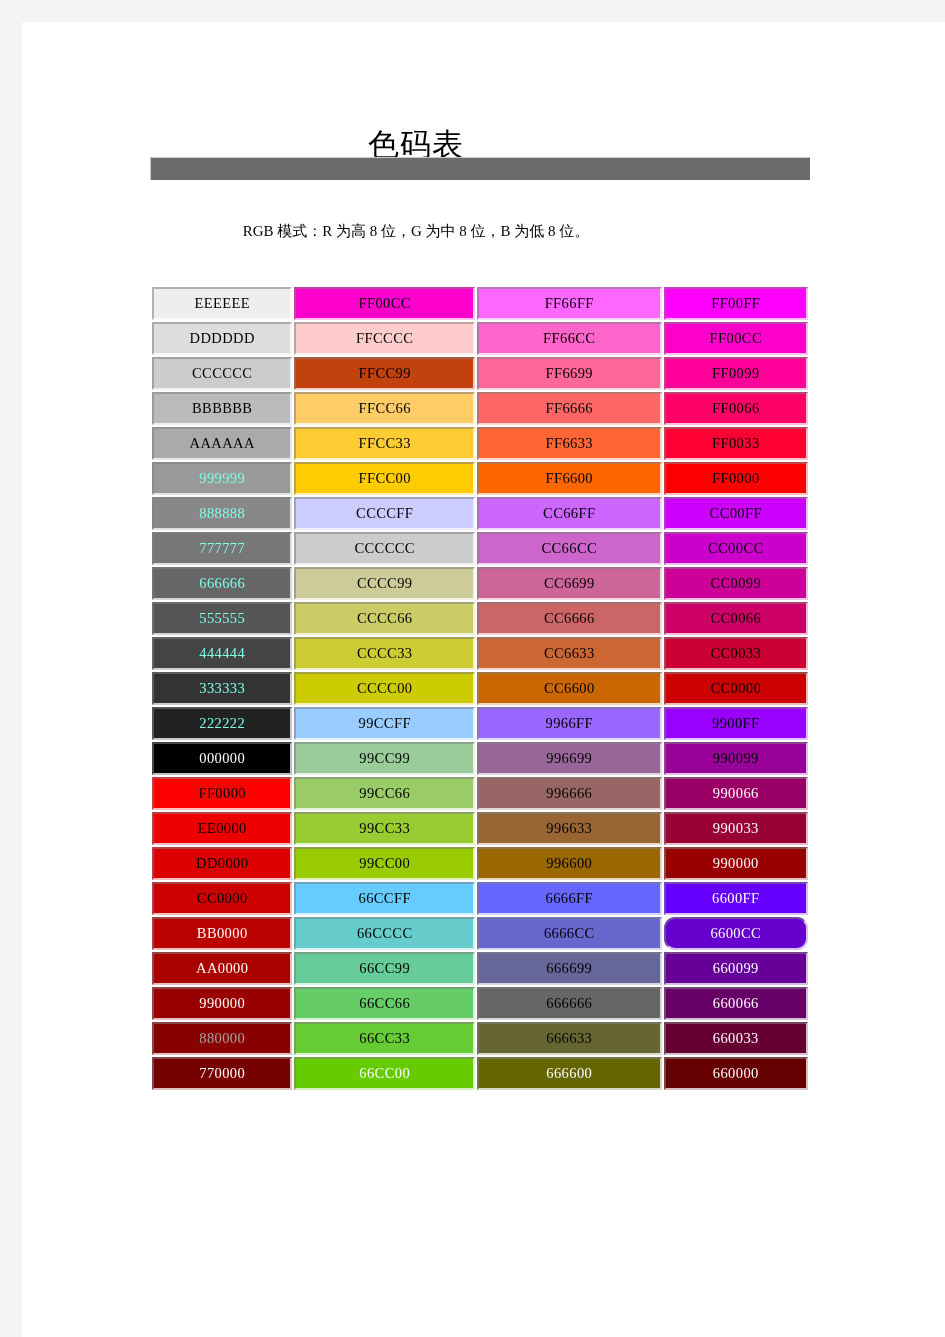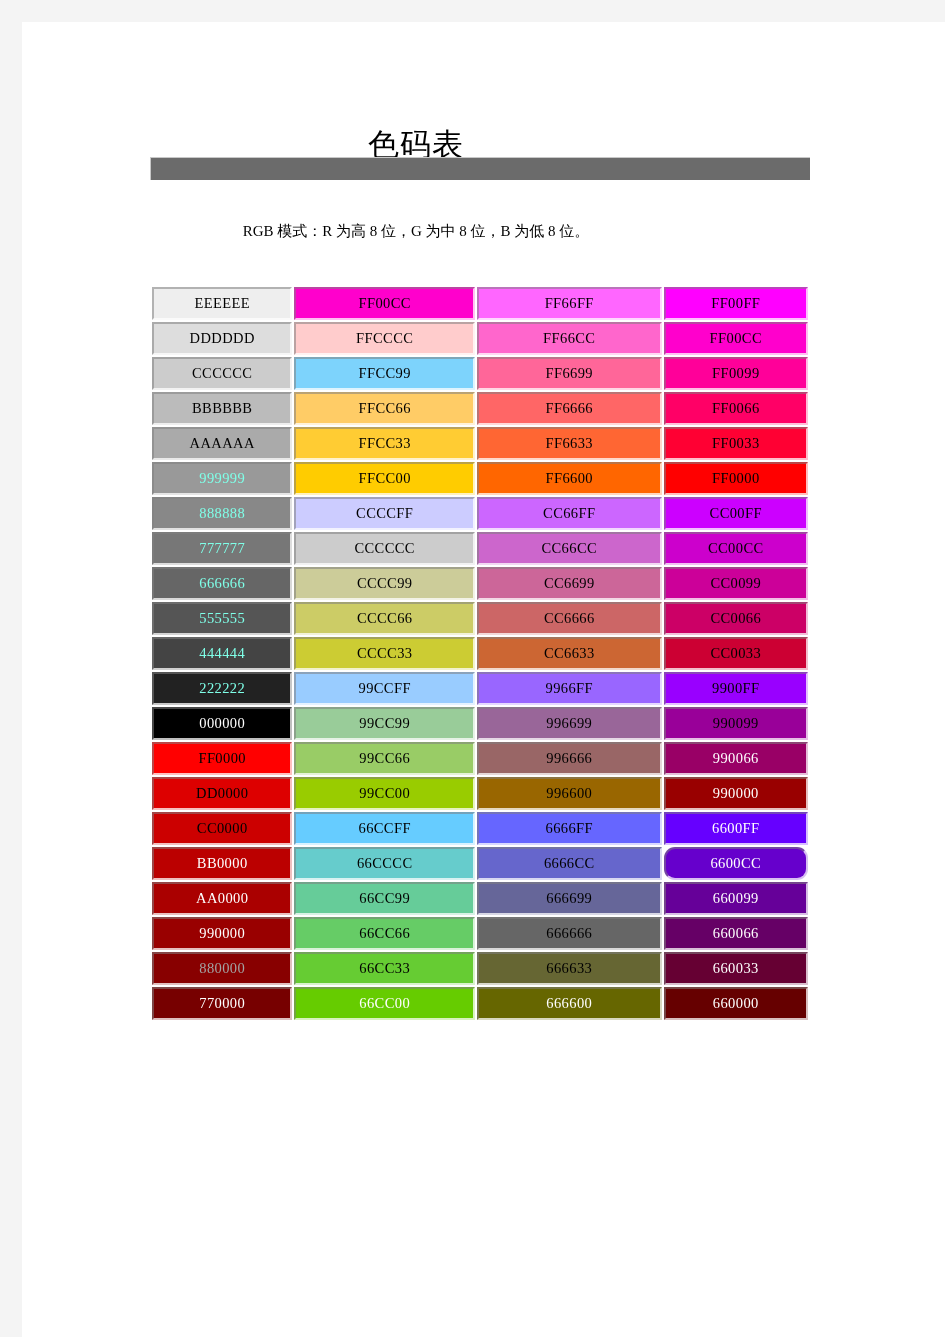--- a/index.html
+++ b/index.html
@@ -97,21 +97,21 @@
           <td class="c3" style="background: rgb(255, 0, 255); color: rgb(0, 0, 0);">FF00FF</td>
         </tr>
         <tr>
           <td class="c0" style="background: rgb(221, 221, 221); color: rgb(0, 0, 0);">DDDDDD</td>
           <td class="c1" style="background: rgb(255, 204, 204); color: rgb(0, 0, 0);">FFCCCC</td>
           <td class="c2" style="background: rgb(255, 102, 204); color: rgb(0, 0, 0);">FF66CC</td>
           <td class="c3" style="background: rgb(255, 0, 204); color: rgb(0, 0, 0);">FF00CC</td>
         </tr>
         <tr>
           <td class="c0" style="background: rgb(204, 204, 204); color: rgb(0, 0, 0);">CCCCCC</td>
-          <td class="c1" style="background: #7dd3fc; color: rgb(0, 0, 0);">FFCC99</td>
+          <td class="c1" style="background: #c2410c; color: rgb(0, 0, 0);">FFCC99</td>
           <td class="c2" style="background: rgb(255, 102, 153); color: rgb(0, 0, 0);">FF6699</td>
           <td class="c3" style="background: rgb(255, 0, 153); color: rgb(0, 0, 0);">FF0099</td>
         </tr>
         <tr>
           <td class="c0" style="background: rgb(187, 187, 187); color: rgb(0, 0, 0);">BBBBBB</td>
           <td class="c1" style="background: rgb(255, 204, 102); color: rgb(0, 0, 0); margin-left: 16px;">FFCC66</td>
           <td class="c2" style="background: rgb(255, 102, 102); color: rgb(0, 0, 0);">FF6666</td>
           <td class="c3" style="background: rgb(255, 0, 102); color: rgb(0, 0, 0);">FF0066</td>
         </tr>
         <tr>
@@ -150,38 +150,50 @@
           <td class="c2" style="background: rgb(204, 102, 102); color: rgb(0, 0, 0);">CC6666</td>
           <td class="c3" style="background: rgb(204, 0, 102); color: rgb(0, 0, 0);">CC0066</td>
         </tr>
         <tr>
           <td class="c0" style="background: rgb(68, 68, 68); color: rgb(127, 255, 232);">444444</td>
           <td class="c1" style="background: rgb(204, 204, 51); color: rgb(0, 0, 0); margin-left: 20px;">CCCC33</td>
           <td class="c2" style="background: rgb(204, 102, 51); color: rgb(0, 0, 0);">CC6633</td>
           <td class="c3" style="background: rgb(204, 0, 51); color: rgb(0, 0, 0); margin-top: 13px;">CC0033</td>
         </tr>
         <tr>
+          <td class="c0" style="background: rgb(51, 51, 51); color: rgb(127, 255, 232);">333333</td>
+          <td class="c1" style="background: rgb(204, 204, 0); color: rgb(0, 0, 0);">CCCC00</td>
+          <td class="c2" style="background: rgb(204, 102, 0); color: rgb(0, 0, 0);">CC6600</td>
+          <td class="c3" style="background: rgb(204, 0, 0); color: rgb(0, 0, 0);">CC0000</td>
+        </tr>
+        <tr>
           <td class="c0" style="background: rgb(34, 34, 34); color: rgb(127, 255, 232);">222222</td>
           <td class="c1" style="background: rgb(153, 204, 255); color: rgb(0, 0, 0);">99CCFF</td>
           <td class="c2" style="background: rgb(153, 102, 255); color: rgb(0, 0, 0);">9966FF</td>
           <td class="c3" style="background: rgb(153, 0, 255); color: rgb(0, 0, 0);">9900FF</td>
         </tr>
         <tr>
           <td class="c0" style="background: rgb(0, 0, 0); color: rgb(255, 255, 255);">000000</td>
           <td class="c1" style="background: rgb(153, 204, 153); color: rgb(0, 0, 0);">99CC99</td>
           <td class="c2" style="background: rgb(153, 102, 153); color: rgb(0, 0, 0);">996699</td>
           <td class="c3" style="background: rgb(153, 0, 153); color: rgb(0, 0, 0);">990099</td>
         </tr>
         <tr>
           <td class="c0" style="background: rgb(255, 0, 0); color: rgb(0, 0, 0);">FF0000</td>
           <td class="c1" style="background: rgb(153, 204, 102); color: rgb(0, 0, 0); margin-left: 48px;">99CC66</td>
           <td class="c2" style="background: rgb(153, 102, 102); color: rgb(0, 0, 0);">996666</td>
           <td class="c3" style="background: rgb(153, 0, 102); color: rgb(255, 255, 255);">990066</td>
         </tr>
         <tr>
+          <td class="c0" style="background: rgb(238, 0, 0); color: rgb(0, 0, 0);">EE0000</td>
+          <td class="c1" style="background: rgb(153, 204, 51); color: rgb(0, 0, 0);">99CC33</td>
+          <td class="c2" style="background: rgb(153, 102, 51); color: rgb(0, 0, 0);">996633</td>
+          <td class="c3" style="background: rgb(153, 0, 51); color: rgb(255, 255, 255);">990033</td>
+        </tr>
+        <tr>
           <td class="c0" style="background: rgb(221, 0, 0); color: rgb(0, 0, 0);">DD0000</td>
           <td class="c1" style="background: rgb(153, 204, 0); color: rgb(0, 0, 0);">99CC00</td>
           <td class="c2" style="background: rgb(153, 102, 0); color: rgb(0, 0, 0);">996600</td>
           <td class="c3" style="background: rgb(153, 0, 0); color: rgb(255, 255, 255);">990000</td>
         </tr>
         <tr>
           <td class="c0" style="background: rgb(204, 0, 0); color: rgb(0, 0, 0);">CC0000</td>
           <td class="c1" style="background: rgb(102, 204, 255); color: rgb(0, 0, 0);">66CCFF</td>
           <td class="c2" style="background: rgb(102, 102, 255); color: rgb(0, 0, 0); text-align: center;">6666FF</td>
           <td class="c3" style="background: rgb(102, 0, 255); color: rgb(255, 255, 255);">6600FF</td>

